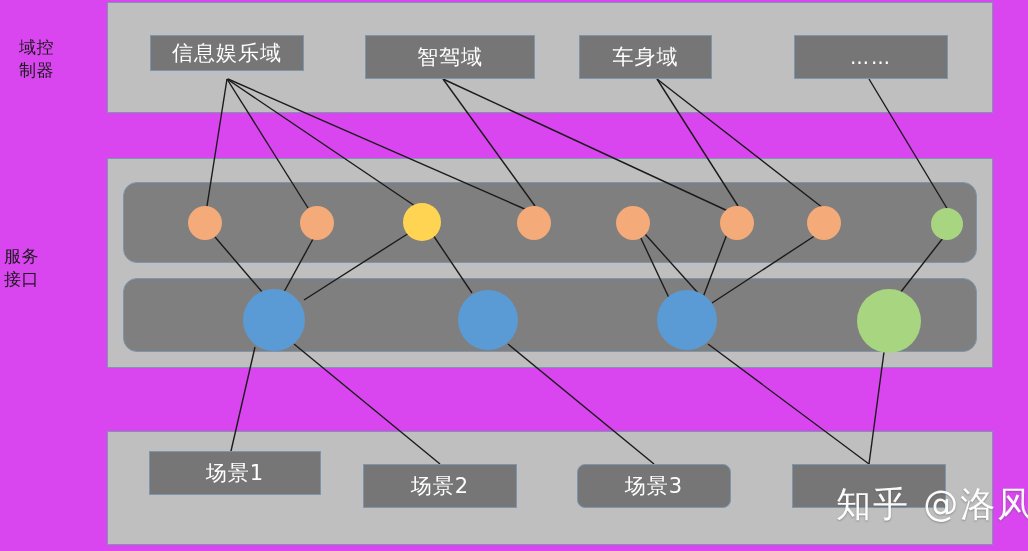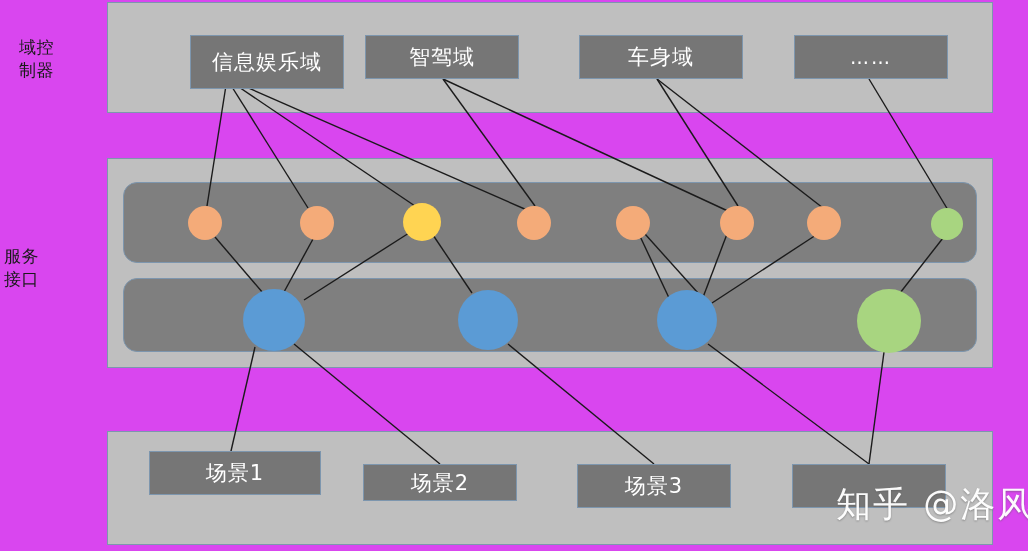--- a/index.html
+++ b/index.html
@@ -123,28 +123,28 @@
       <line x1="727" y1="234" x2="702" y2="300"></line>
       <line x1="816" y1="235" x2="712" y2="303"></line>
       <line x1="943" y1="238" x2="900" y2="293"></line>
       <line x1="255" y1="347" x2="228" y2="464"></line>
       <line x1="294" y1="344" x2="440" y2="464"></line>
       <line x1="508" y1="344" x2="654" y2="464"></line>
       <line x1="708" y1="344" x2="869" y2="464"></line>
       <line x1="884" y1="352" x2="869" y2="464"></line>
     </svg>
 
-  <div class="node-box" style="left: 150px; top: 35px; width: 154px; height: 54px; margin-left: 40px;">信息娱乐域</div>
-  <div class="node-box" style="left: 365px; top: 35px; width: 154px; height: 44px;">智驾域</div>
-  <div class="node-box" style="left: 579px; top: 35px; width: 164px; height: 44px;">车身域</div>
+  <div class="node-box" style="left: 150px; top: 35px; width: 154px; height: 36px;">信息娱乐域</div>
+  <div class="node-box" style="left: 365px; top: 35px; width: 170px; height: 44px;">智驾域</div>
+  <div class="node-box" style="left: 579px; top: 35px; width: 133px; height: 44px;">车身域</div>
   <div class="node-box ellipsis" style="left: 794px; top: 35px; width: 154px; height: 44px;">……</div>
 
   <div class="node-box" style="left: 149px; top: 451px; width: 172px; height: 44px;">场景1</div>
-  <div class="node-box" style="left: 363px; top: 464px; width: 154px; height: 37px;">场景2</div>
-  <div class="node-box" style="left: 577px; top: 464px; width: 154px; height: 44px;">场景3</div>
+  <div class="node-box" style="left: 363px; top: 464px; width: 154px; height: 44px;">场景2</div>
+  <div class="node-box" style="left: 577px; top: 464px; width: 154px; height: 44px; border-radius: 8px;">场景3</div>
   <div class="node-box" style="left: 792px; top: 464px; width: 154px; height: 44px;"></div>
 
   <div id="node-layer">
       <div class="dot" style="left: 188px; top: 206px; width: 34px; height: 34px; background: rgb(244, 171, 121);"></div>
       <div class="dot" style="left: 300px; top: 206px; width: 34px; height: 34px; background: rgb(244, 171, 121);"></div>
       <div class="dot" style="left: 403px; top: 203px; width: 38px; height: 38px; background: rgb(255, 212, 82);"></div>
       <div class="dot" style="left: 517px; top: 206px; width: 34px; height: 34px; background: rgb(244, 171, 121);"></div>
       <div class="dot" style="left: 616px; top: 206px; width: 34px; height: 34px; background: rgb(244, 171, 121);"></div>
       <div class="dot" style="left: 720px; top: 206px; width: 34px; height: 34px; background: rgb(244, 171, 121);"></div>
       <div class="dot" style="left: 807px; top: 206px; width: 34px; height: 34px; background: rgb(244, 171, 121);"></div>

